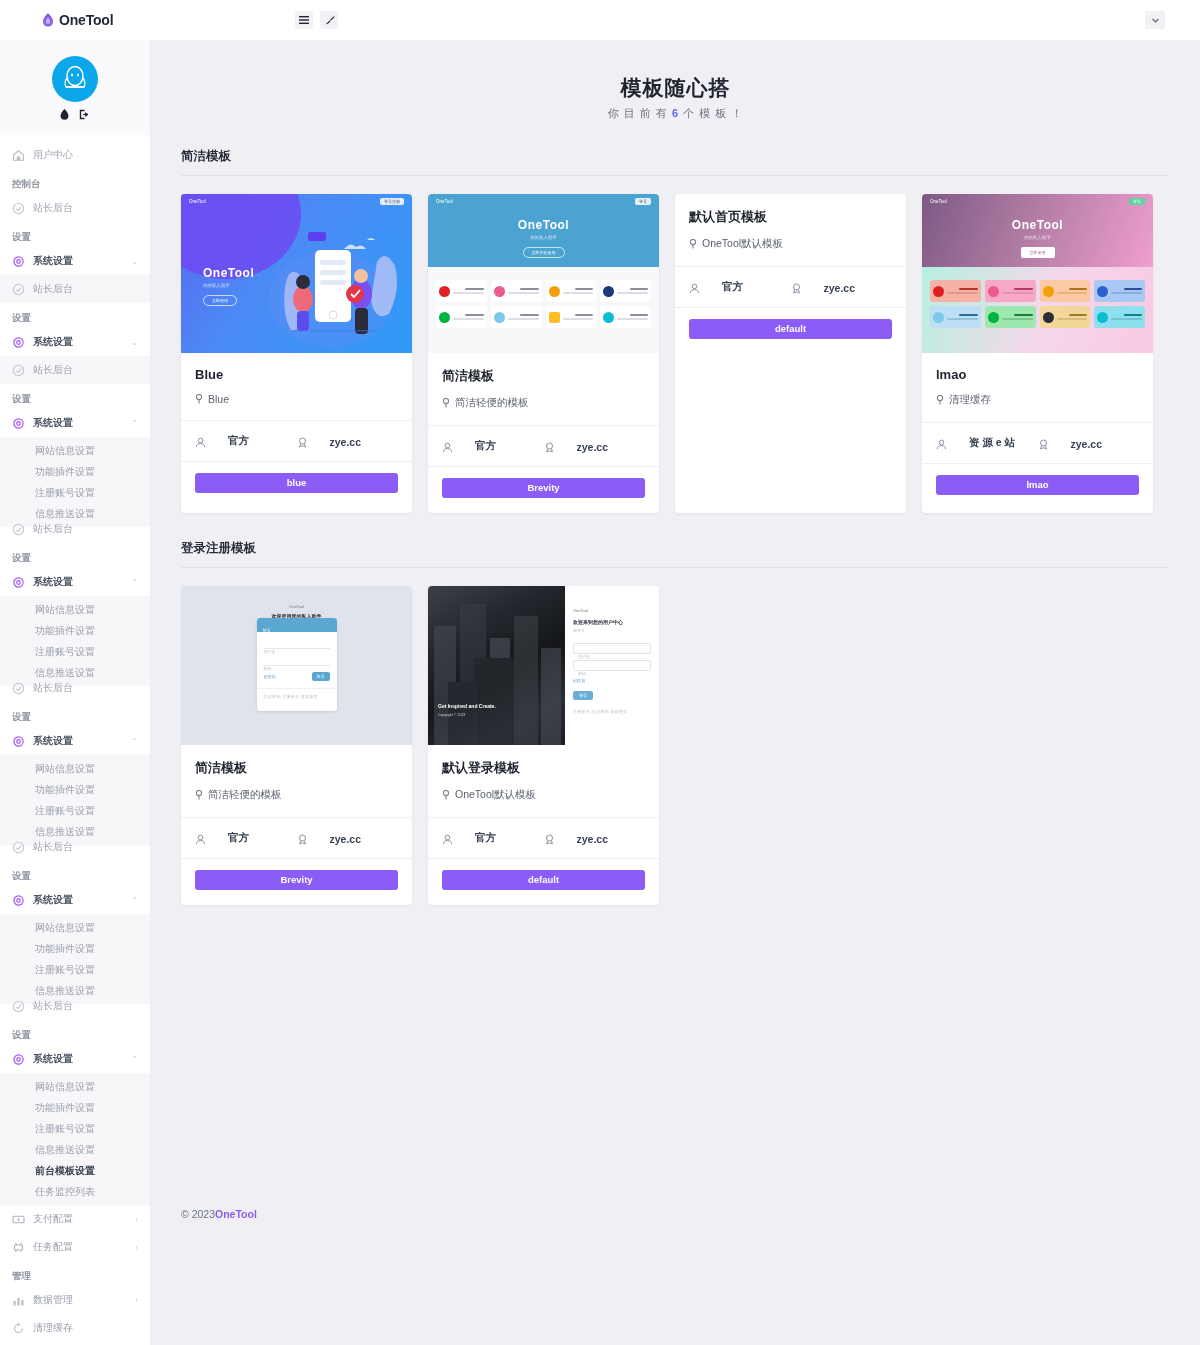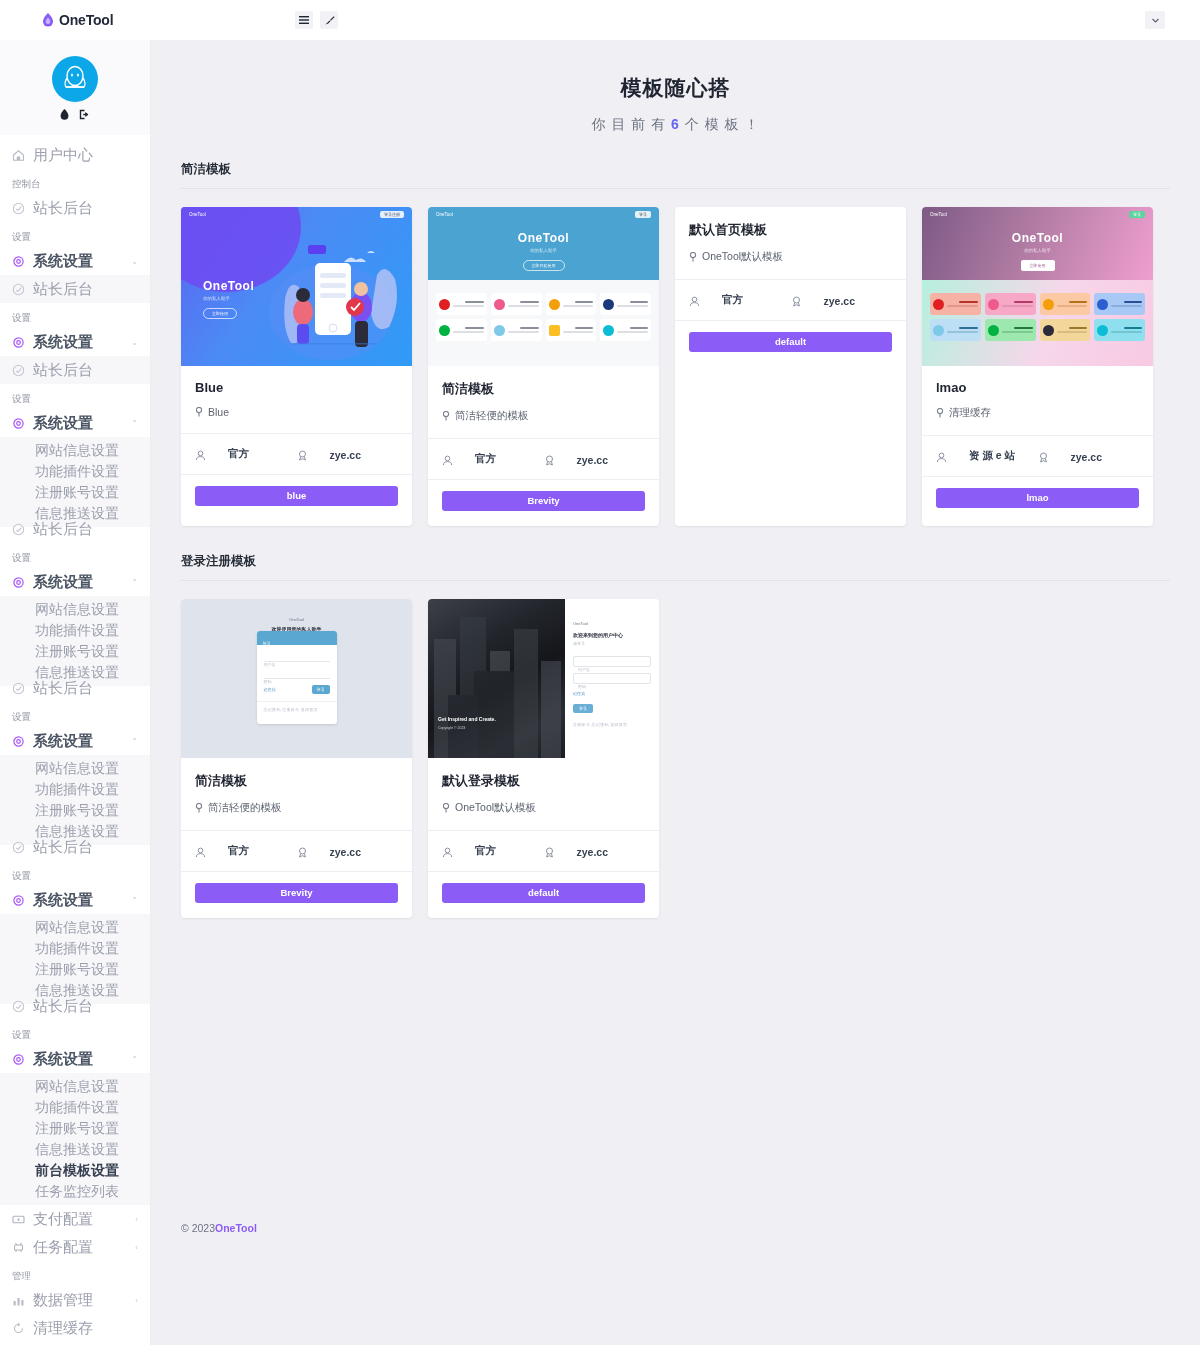--- a/index.html
+++ b/index.html
@@ -51,47 +51,47 @@
     background: #0ba7e8; display: flex; align-items: center; justify-content: center;
   }
   .profile-actions { display: flex; gap: 10px; align-items: center; }
 
   .menu { padding-top: 6px; }
   .menu-item {
     display: flex; align-items: center; height: 28px; padding: 0 12px;
     gap: 8px; cursor: pointer;
   }
   .menu-item .ico { width: 13px; height: 13px; flex: none; display:block; }
-  .menu-item .lbl { font-size: 15px; color: #9ca0ad; white-space: nowrap; }
+  .menu-item .lbl { font-size: 10px; color: #9ca0ad; white-space: nowrap; }
   .menu-item.strong .lbl { color: #4b5563; font-weight: bold; }
   .menu-item .caret { margin-left: auto; font-size: 8px; color: #c5c8d2; }
 
   .menu-title {
-    font-size: 9.5px; color: #9095a3; font-weight: normal;
+    font-size: 9.5px; color: #9095a3; font-weight: bold;
     padding: 9px 12px 3px 12px;
   }
 
   .submenu { background: #f7f7fa; padding: 3px 0; }
   .submenu-item {
     height: 21px; display: flex; align-items: center;
-    padding-left: 35px; font-size: 14px; color: #9ca0ad; cursor: pointer;
+    padding-left: 35px; font-size: 10px; color: #9ca0ad; cursor: pointer;
   }
   .submenu-item.active { color: #374151; font-weight: bold; }
 
   .shade { background: #f7f7fa; }
 
   
   .main {
     position: absolute; top: 40px; left: 151px;
     width: 1049px; height: 1208px; background: #f0f0f4; overflow: hidden;
   }
   .page-head { padding-top: 34px; text-align: center; }
   .page-title { font-size: 21px; font-weight: bold; color: #1f2430; letter-spacing: 1px; }
   .page-sub {
-    margin-top: 14px; font-size: 14px; color: #6b7280; letter-spacing: 1px;
+    margin-top: 4px; font-size: 11px; color: #6b7280; letter-spacing: 1px;
   }
   .page-sub b { color: #6366f1; }
 
   .section { margin: 0 30px; }
   .section-head {
     margin-top: 27px; padding-bottom: 10px;
     border-bottom: 1px solid #e2e2e9;
     font-size: 12.5px; font-weight: bold; color: #262c38;
   }
   .grid {
@@ -180,21 +180,21 @@
   .th-login2 .photo { width:137px; height:159px; position:relative;
     background: linear-gradient(150deg,#3d4048 0%,#23262c 30%,#14161a 55%,#2a2d34 80%,#1a1d22 100%); }
   .th-login2 .right { flex:1; padding:22px 8px 0 8px; }
   .lg2-input { height:11px; background:#fff; border:1px solid #e1e5ea; border-radius:2px; margin-top:6px; }
 
   .tiny { font-size:4px; color:#b9bec9; }
 
   
   .footer {
     position:absolute; bottom:0; left:0; width:1049px; height:40px;
-    display:flex; align-items:center; padding-left:30px;
+    display:flex; padding-left:30px;
     font-size:10.5px; color:#6b7280;
   }
   .footer b { color:#8b5cf6; }
 </style>
 </head>
 <body>
 
 <div class="topnav">
   <div class="brand">
     <svg class="brand-flame" viewBox="0 0 12 14">

